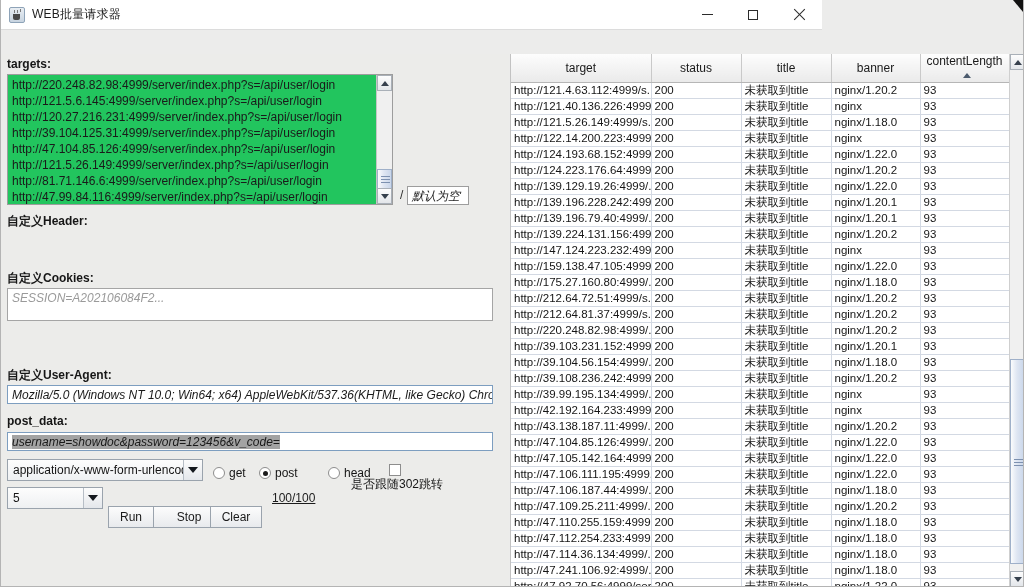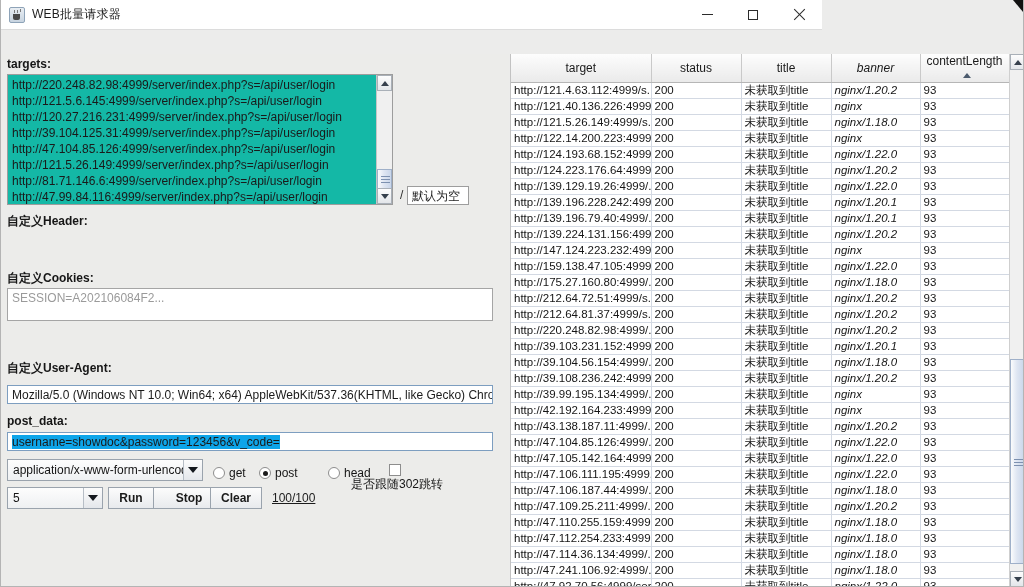--- a/index.html
+++ b/index.html
@@ -111,21 +111,21 @@
     border: 1px solid #a5a5a5;
     font-size: 12px; color: #1a1a1a;
     overflow: hidden;
   }
   .placeholder { color: #9a9a9a; }
 
   
   #targets-box {
     left: 6px; top: 20px; width: 386px; height: 131px;
     border: 1px solid #9d9d9d;
-    background: #14b8a6;
+    background: #22c55e;
   }
   #targets-lines {
     position: absolute; left: 4px; top: 2px; right: 18px;
     font-size: 12px; line-height: 16px; color: #1a1a1a;
     white-space: pre; overflow: hidden;
   }
   .vscroll {
     position: absolute; right: 0; top: 0; bottom: 0;
     width: 16px;
     background: #f0f0f0;
@@ -161,23 +161,24 @@
   #header-box  { left: 6px; top: 177px; width: 486px; height: 38px; }
   #cookie-box  { left: 6px; top: 234px; width: 486px; height: 33px; }
   #ua-box      { left: 6px; top: 331px; width: 486px; height: 19px;
                  border: 1px solid #7d9ec0; }
   #post-box    { left: 6px; top: 378px; width: 486px; height: 19px;
                  border: 1px solid #7d9ec0; }
   .box-line {
     padding: 1px 4px 0 4px;
     font-size: 12px; line-height: 16px;
     white-space: nowrap;
+    font-style: italic;
   }
   .sel-text {
-    background: #0ea5e9; color: #1a1a1a; margin-top: 25px;
+    background: #a3a3a3; color: #1a1a1a; margin-top: 25px;
   }
 
   
   #slash-label {
     left: 399px; top: 134px; font-weight: normal; color: #2d2d2d;
     font-size: 12px;
   }
   #default-field {
     left: 406px; top: 132px; width: 62px; height: 19px;
     border: 1px solid #9d9d9d;
@@ -231,22 +232,22 @@
   }
   .checkbox {
     width: 12px; height: 12px; background: #fff;
     border: 1px solid #8d8d8d; margin-right: 4px; flex: 0 0 auto;
   }
 
   .btn {
     position: absolute; height: 22px;
     background: linear-gradient(#fcfcfc, #e8eaed);
     border: 1px solid #9aa3ad;
-    font-size: 12px; font-weight: bold; color: #1a1a1a;
-    display: flex; align-items: center; justify-content: center;
+    font-size: 12px; font-weight: normal; color: #1a1a1a;
+    display: flex; align-items: center; justify-content: center; margin-top: 19px;
   }
   #btn-run   { left: 107px; top: 433px; width: 46px; }
   #btn-stop  { left: 152px; top: 433px; width: 72px; }
   #btn-clear { left: 209px; top: 433px; width: 52px; }
   #progress-text {
     position: absolute; left: 271px; top: 437px;
     font-size: 12px; color: #1c1c1c; font-weight: normal; text-decoration: underline;
   }
 
   
@@ -287,21 +288,21 @@
     border-bottom: 1px solid #d3d9e3;
     padding: 0 0 0 3px;
     color: #151515;
     white-space: nowrap;
     overflow: hidden;
     line-height: 15px;
   }
   .col-target  { width: 140px; }
   .col-status  { width: 90px; }
   .col-title   { width: 90px; }
-  .col-banner  { width: 89px; font-style: italic; }
+  .col-banner  { width: 89px; }
   .col-length  { width: 89px; }
 
   .table-scroll {
     position: absolute; right: 0; top: 0;
     width: 16px; height: 533px;
     background: #f0f0f0;
     border-left: 1px solid #cfcfcf;
   }
 
   
@@ -366,21 +367,21 @@
       <div class="box-line">默认为空</div>
     </div>
 
     <div class="lbl" style="left:6px; top:159px;">自定义Header:</div>
 
     <div class="lbl" style="left:6px; top:216px;">自定义Cookies:</div>
     <div class="field" id="cookie-box">
       <div class="box-line placeholder">SESSION=A202106084F2...</div>
     </div>
 
-    <div class="lbl" style="left:6px; top:306px;">自定义User-Agent:</div>
+    <div class="lbl" style="left:6px; top:313px;">自定义User-Agent:</div>
     <div class="field" id="ua-box">
       <div class="box-line">Mozilla/5.0 (Windows NT 10.0; Win64; x64) AppleWebKit/537.36(KHTML, like Gecko) Chrome/90.0.4430</div>
     </div>
 
     <div class="lbl" style="left:6px; top:360px;">post_data:</div>
     <div class="field" id="post-box">
       <div class="box-line"><span class="sel-text">username=showdoc&amp;password=123456&amp;v_code=</span></div>
     </div>
 
     <div class="combo" id="content-type-combo">

